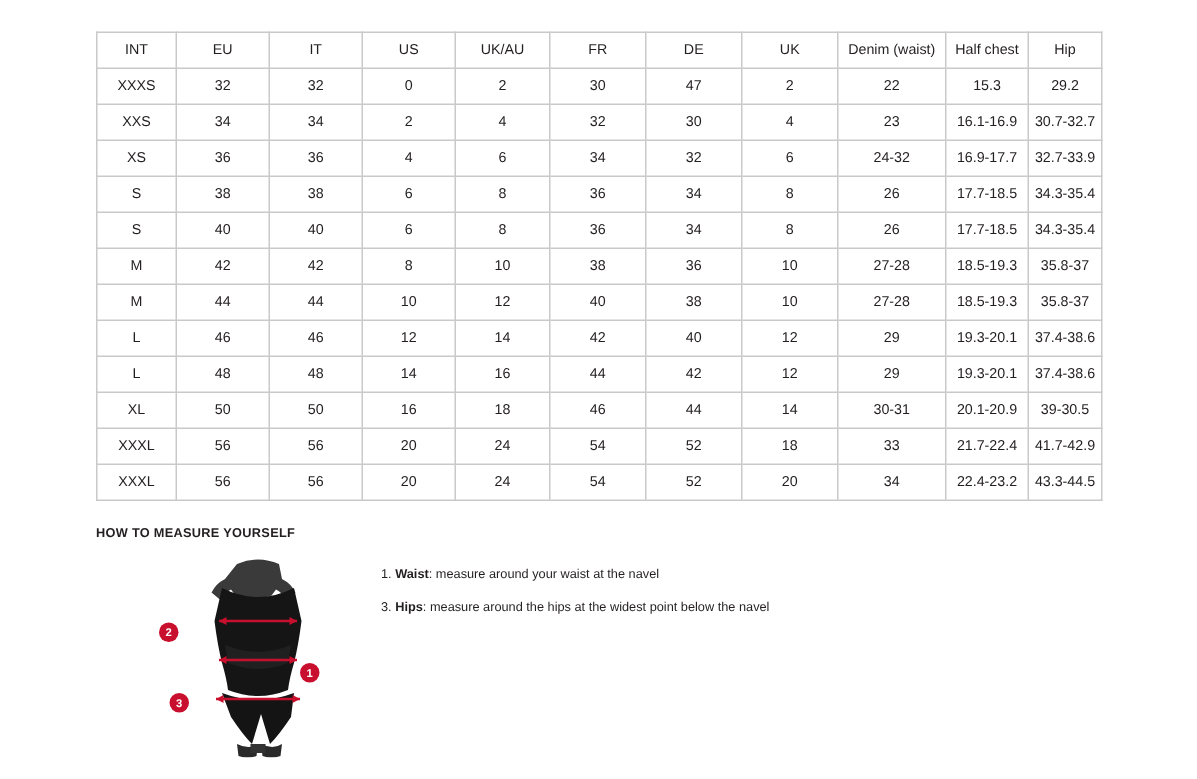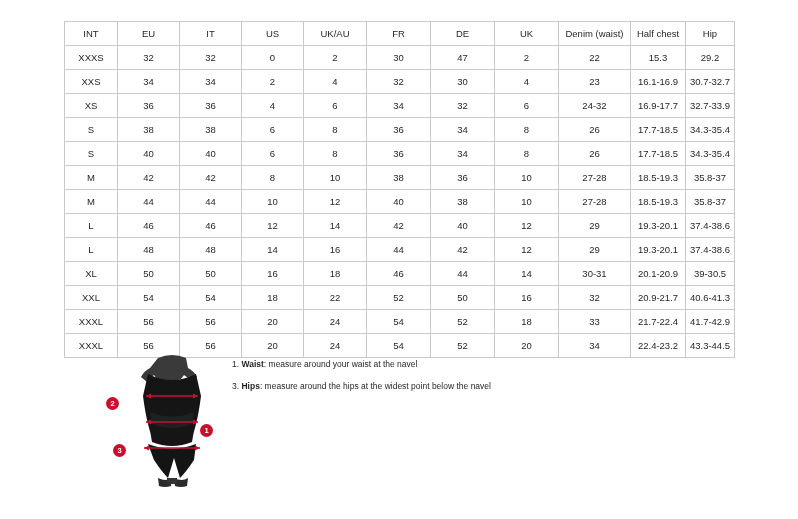--- a/index.html
+++ b/index.html
@@ -71,20 +71,21 @@
     align-items: flex-start;
   }
   #figure-box {
     width: 120px;
     height: 135px;
     position: relative;
     margin-left: 48px;
     margin-top: 2px;
   }
   #notes {
+    margin-left: 22px;
     margin-top: 10px;
   }
   .note {
     font-size: 8.5px;
     color: #231f20;
     margin-bottom: 13px;
     line-height: 1.1;
   }
   .note b { font-weight: bold; }
   .bullet {
@@ -262,33 +263,20 @@
           <td>16</td>
           <td>18</td>
           <td>46</td>
           <td>44</td>
           <td>14</td>
           <td>30-31</td>
           <td class="left-pad">20.1-20.9</td>
           <td class="left-pad">39-30.5</td>
         </tr>
         <tr>
-          <td>XXL</td>
-          <td>54</td>
-          <td>54</td>
-          <td>18</td>
-          <td>22</td>
-          <td>52</td>
-          <td>50</td>
-          <td>16</td>
-          <td>32</td>
-          <td class="left-pad">20.9-21.7</td>
-          <td class="left-pad">40.6-41.3</td>
-        </tr>
-        <tr>
           <td>XXXL</td>
           <td>56</td>
           <td>56</td>
           <td>20</td>
           <td>24</td>
           <td>54</td>
           <td>52</td>
           <td>18</td>
           <td>33</td>
           <td class="left-pad">21.7-22.4</td>
@@ -305,20 +293,21 @@
           <td>20</td>
           <td>34</td>
           <td class="left-pad">22.4-23.2</td>
           <td class="left-pad">43.3-44.5</td>
         </tr>
       </tbody>
   </table>
 </div>
 
 <div id="measure-section">
+  <div id="measure-title">HOW TO MEASURE YOURSELF</div>
   <div id="measure-body">
     <div id="figure-box">
       <svg id="mannequin" width="120" height="135" viewBox="0 0 120 135">
 
         <path d="M46 6 q14 -6 28 0 l2 10 q6 3 9 9 l-6 5 q-3 -5 -7 -7 l-3 4 q-12 5 -24 0 l-3 -4 q-4 2 -7 7 l-6 -5 q3 -6 9 -9 z" fill="#3a3a3a"></path>
 
         <path d="M36 22 q24 12 48 0 l5 22 q-2 16 -5 28 q-3 10 -4 18 q-20 8 -40 0 q-1 -8 -4 -18 q-3 -12 -5 -28 z" fill="#151515"></path>
 
         <path d="M38 60 q22 9 44 0 l-2 12 q-20 8 -40 0 z" fill="#202020"></path>
 

